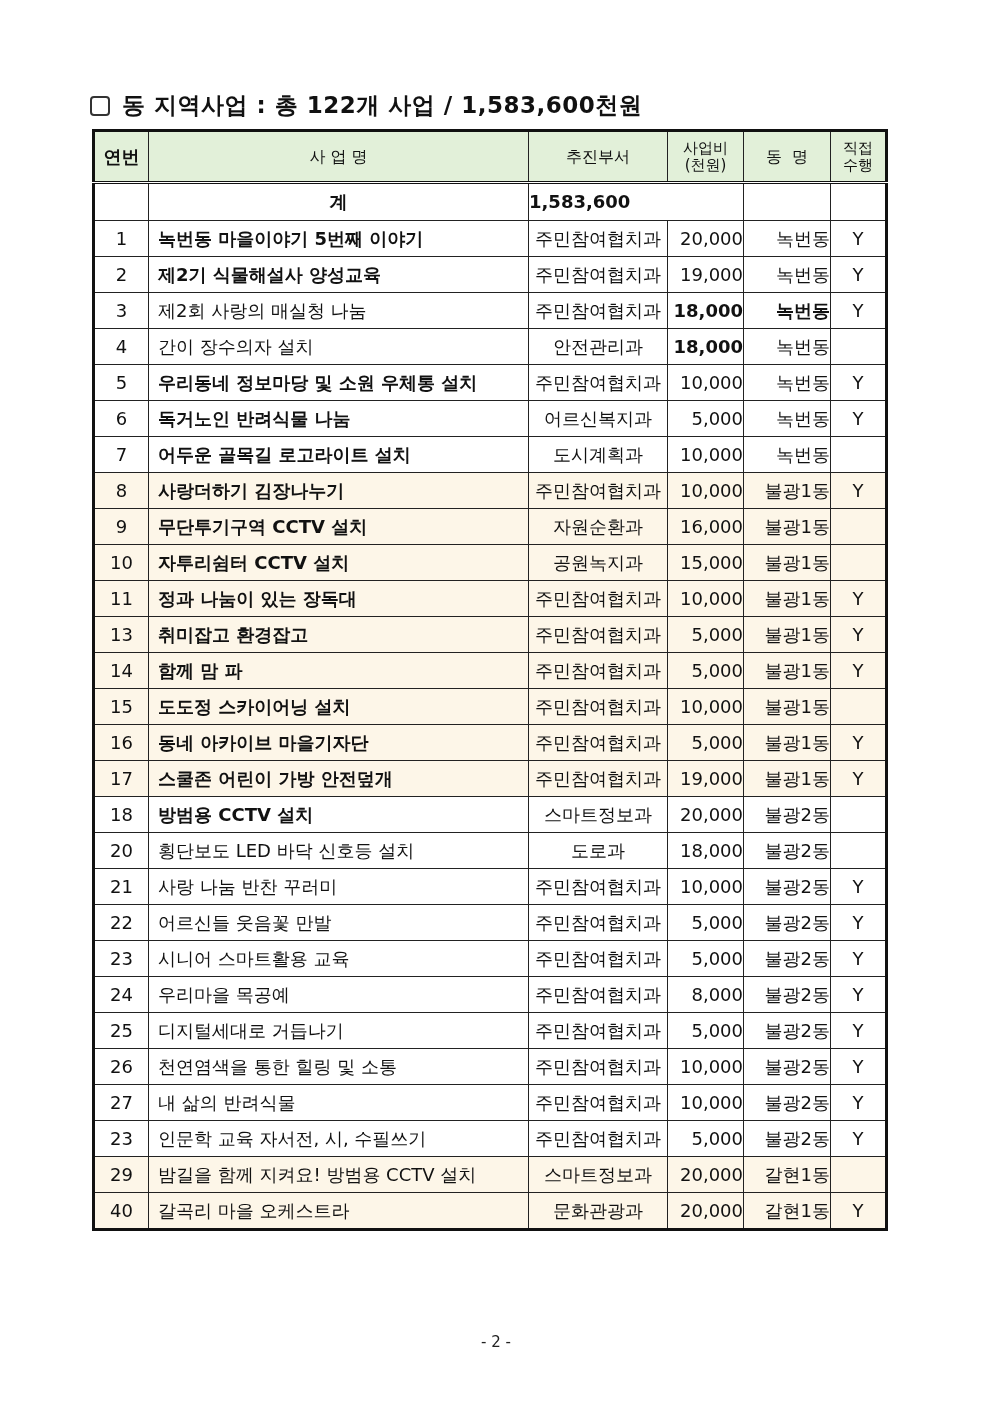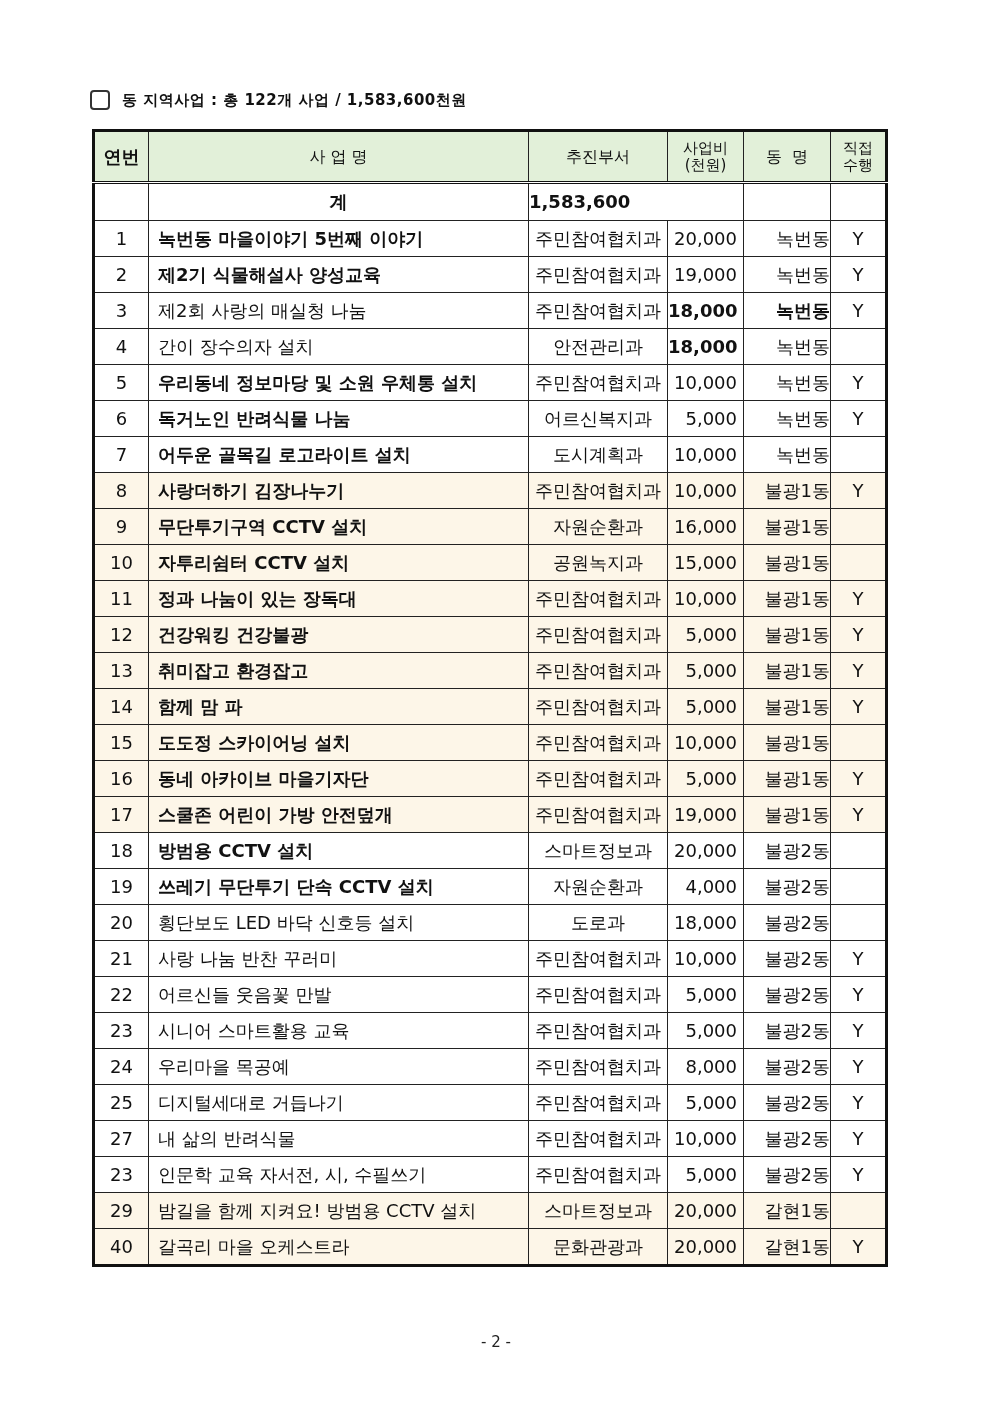--- a/index.html
+++ b/index.html
@@ -1,30 +1,30 @@
 <!DOCTYPE html>
 <html><head>
 <meta charset="utf-8">
 <style>
   html, body { margin: 0; padding: 0; background: #ffffff; }
   body { width: 992px; height: 1403px; position: relative; font-family: "DejaVu Sans", "Liberation Sans", sans-serif; color: #111; }
   .title-row { position: absolute; left: 90px; top: 90px; display: flex; align-items: center; }
   .checkbox { width: 20px; height: 20px; border: 2px solid #333; border-radius: 4px; box-sizing: border-box; margin-right: 12px; }
-  .title { font-size: 15px; font-weight: bold; letter-spacing: 0.5px; color: #111; }
+  .title { font-size: 23px; font-weight: bold; letter-spacing: 0.5px; color: #111; }
   table { position: absolute; left: 92px; top: 129px; width: 793px; border-collapse: collapse; border: 3px solid #111; table-layout: fixed; }
   col.c1 { width: 55px; } col.c2 { width: 380px; } col.c3 { width: 139px; }
   col.c4 { width: 76px; } col.c5 { width: 87px; } col.c6 { width: 56px; }
   th, td { border: 1px solid #222; padding: 0; font-size: 18px; height: 35px; line-height: 1; white-space: nowrap; overflow: hidden; }
   thead th { background: #e2f0d9; height: 49px; font-weight: normal; font-size: 16px; border-bottom: 3px double #111; }
   thead th.h-num { font-weight: bold; font-size: 18px; text-align: center; }
   thead th .two { display: block; line-height: 1.1; font-size: 15px; }
   td.num { text-align: center; }
   td.name { text-align: left; padding-left: 9px; }
   td.dept { text-align: center; }
-  td.budget { text-align: right; padding-right: 6px; }
+  td.budget { text-align: right; }
   td.dong { text-align: right; }
   td.direct { text-align: center; }
   tr.total td { height: 36px; font-weight: bold; }
   tr.total td.total-label { text-align: center; }
   tr.total td.total-amount { text-align: left; padding-right: 8px; }
   tr.hl td { background: #fdf6e8; }
   .b { font-weight: bold; }
   .page-num { position: absolute; top: 1333px; left: 0; width: 992px; text-align: center; font-size: 15px; color: #222; }
 </style>
 </head>
@@ -150,28 +150,20 @@
       </tr>
       <tr class="hl">
         <td class="num">11</td>
         <td class="name b">정과 나눔이 있는 장독대</td>
         <td class="dept">주민참여협치과</td>
         <td class="budget">10,000</td>
         <td class="dong">불광1동</td>
         <td class="direct">Y</td>
       </tr>
       <tr class="hl">
-        <td class="num">12</td>
-        <td class="name b">건강워킹 건강불광</td>
-        <td class="dept">주민참여협치과</td>
-        <td class="budget">5,000</td>
-        <td class="dong">불광1동</td>
-        <td class="direct">Y</td>
-      </tr>
-      <tr class="hl">
         <td class="num">13</td>
         <td class="name b">취미잡고 환경잡고</td>
         <td class="dept">주민참여협치과</td>
         <td class="budget">5,000</td>
         <td class="dong">불광1동</td>
         <td class="direct">Y</td>
       </tr>
       <tr class="hl">
         <td class="num">14</td>
         <td class="name b">함께 맘 파</td>
@@ -206,28 +198,20 @@
       </tr>
       <tr>
         <td class="num">18</td>
         <td class="name b">방범용 CCTV 설치</td>
         <td class="dept">스마트정보과</td>
         <td class="budget">20,000</td>
         <td class="dong">불광2동</td>
         <td class="direct"></td>
       </tr>
       <tr>
-        <td class="num">19</td>
-        <td class="name b">쓰레기 무단투기 단속 CCTV 설치</td>
-        <td class="dept">자원순환과</td>
-        <td class="budget">4,000</td>
-        <td class="dong">불광2동</td>
-        <td class="direct"></td>
-      </tr>
-      <tr>
         <td class="num">20</td>
         <td class="name">횡단보도 LED 바닥 신호등 설치</td>
         <td class="dept">도로과</td>
         <td class="budget">18,000</td>
         <td class="dong">불광2동</td>
         <td class="direct"></td>
       </tr>
       <tr>
         <td class="num">21</td>
         <td class="name">사랑 나눔 반찬 꾸러미</td>
@@ -258,20 +242,28 @@
         <td class="dept">주민참여협치과</td>
         <td class="budget">8,000</td>
         <td class="dong">불광2동</td>
         <td class="direct">Y</td>
       </tr>
       <tr>
         <td class="num">25</td>
         <td class="name">디지털세대로 거듭나기</td>
         <td class="dept">주민참여협치과</td>
         <td class="budget">5,000</td>
+        <td class="dong">불광2동</td>
+        <td class="direct">Y</td>
+      </tr>
+      <tr>
+        <td class="num">26</td>
+        <td class="name">천연염색을 통한 힐링 및 소통</td>
+        <td class="dept">주민참여협치과</td>
+        <td class="budget">10,000</td>
         <td class="dong">불광2동</td>
         <td class="direct">Y</td>
       </tr>
       <tr>
         <td class="num">27</td>
         <td class="name">내 삶의 반려식물</td>
         <td class="dept">주민참여협치과</td>
         <td class="budget">10,000</td>
         <td class="dong">불광2동</td>
         <td class="direct">Y</td>

